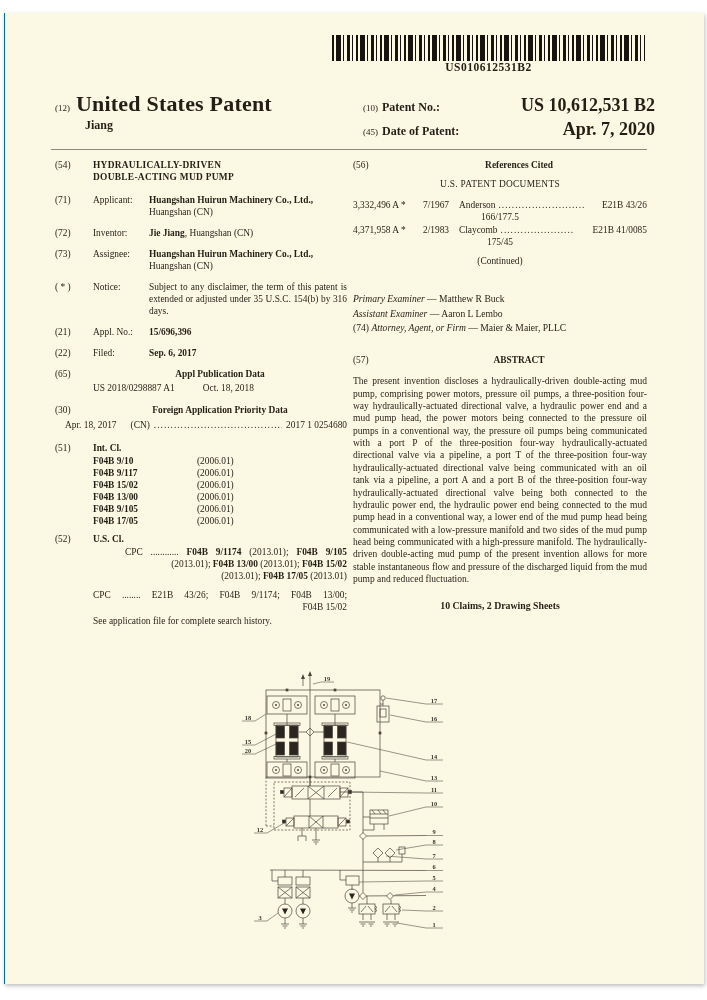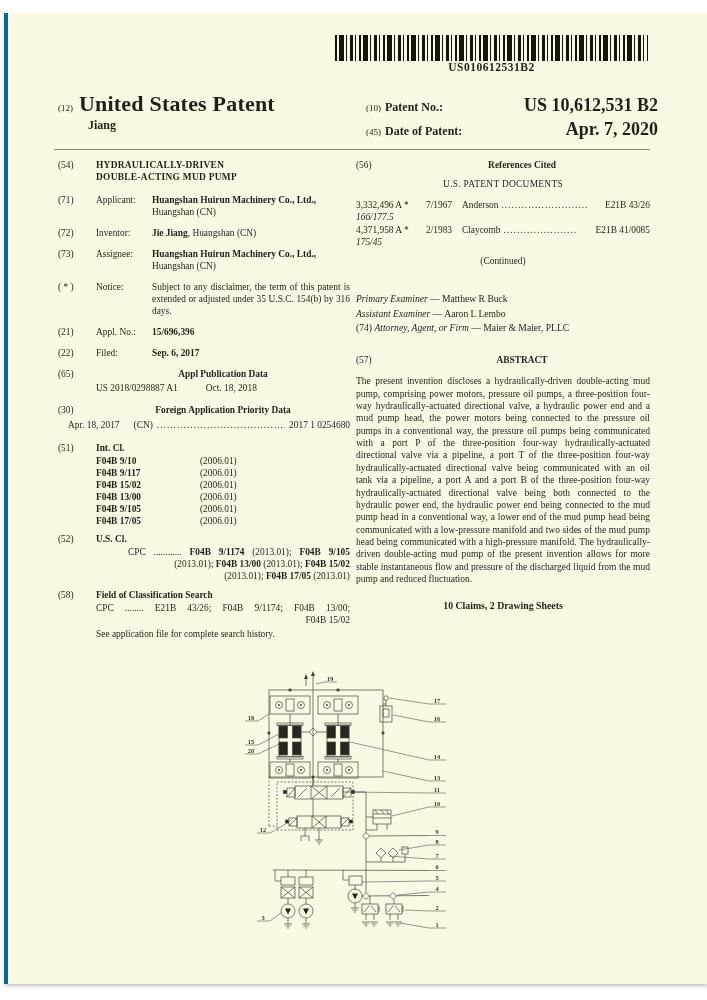--- a/index.html
+++ b/index.html
@@ -3,21 +3,21 @@
 <meta charset="utf-8">
 <style>
   html,body{margin:0;padding:0;}
   body{
     width:707px;height:1000px;position:relative;background:#ffffff;
     font-family:"Liberation Serif","DejaVu Serif",serif;color:#241f16;
     -webkit-font-smoothing:antialiased;
   }
   .page{
     position:absolute;left:4px;top:13px;width:699px;height:971px;
-    background:#fbf8e3;border-left:4px solid #0369a1;
+    background:#fbf8e3;border-left:1px solid #0369a1;
     box-shadow:1px 2px 4px rgba(0,0,0,.25);
   }
   
   .barcode-wrap{position:absolute;left:327px;top:22px;width:313px;text-align:center;}
   .barcode{
     height:26px;width:100%;
     background:repeating-linear-gradient(90deg,
       #17130e 0 2px,transparent 2px 4px,
       #17130e 4px 9px,transparent 9px 11px,
       #17130e 11px 12px,transparent 12px 15px,
@@ -60,21 +60,21 @@
   .f58line1{margin-left:38px;text-align:justify;text-align-last:justify;}
   .f58note{margin-left:38px;margin-top:2px;}
   
   .refs-heading-row{display:flex;margin-bottom:7px;}
   .refs-sub{text-align:center;margin-bottom:9px;letter-spacing:.3px;}
   .ref-row{display:flex;align-items:baseline;}
   .ref-row .rnum{width:70px;flex:none;}
   .ref-row .rdate{width:36px;flex:none;}
   .ref-row .rname{flex:none;text-align:center;}
   .ref-row .rdots{flex:1;overflow:hidden;white-space:nowrap;letter-spacing:1px;margin:0 3px;}
-  .ref-row2{text-align:left;margin-bottom:1px;font-style:italic;}
+  .ref-row2{text-align:center;margin-bottom:1px;}
   .continued{text-align:center;margin-top:7px;}
   .examiners{margin-top:25px;line-height:1.5;font-size:9.6px;}
   .exlabel{font-style:italic;}
   .abs-head{display:flex;margin-top:19px;margin-bottom:9px;}
   .abs-text{text-align:justify;font-size:9.5px;line-height:1.3;}
   .claims{text-align:center;font-weight:bold;margin-top:15px;font-size:9.8px;}
   
   .figure{position:absolute;left:225px;top:657px;width:240px;height:274px;}
   .figure svg{display:block;}
   .fig-label{font-size:6.4px;font-weight:bold;fill:#3a362c;font-family:"Liberation Serif",serif;}
@@ -209,24 +209,20 @@
     <div class="item" style="margin-bottom:1px">
       <span class="fcode">(52)</span>
       <span class="b">U.S. Cl.</span>
     </div>
     <div style="margin-bottom:7px">
       <div class="cpc1"><span>CPC ............ </span><span class="bi">F04B 9/1174</span><span> (2013.01); </span><span class="bi">F04B 9/105</span></div>
       <div class="cpcr"><span>(2013.01); </span><span class="bi">F04B 13/00</span><span> (2013.01); </span><span class="bi">F04B 15/02</span></div>
       <div class="cpcr"><span>(2013.01); </span><span class="bi">F04B 17/05</span><span> (2013.01)</span></div>
     </div>
 
-    <div class="item" style="margin-bottom:1px">
-      <span class="fcode">(58)</span>
-      <span class="b">Field of Classification Search</span>
-    </div>
     <div class="f58line1">CPC ........ E21B 43/26; F04B 9/1174; F04B 13/00;</div>
     <div class="cpcr">F04B 15/02</div>
     <div class="f58note">See application file for complete search history.</div>
   </div>
 
   <div class="col col-right">
 
     <div class="refs-heading-row">
       <span class="fcode">(56)</span>
       <span class="head-center">References Cited</span>

